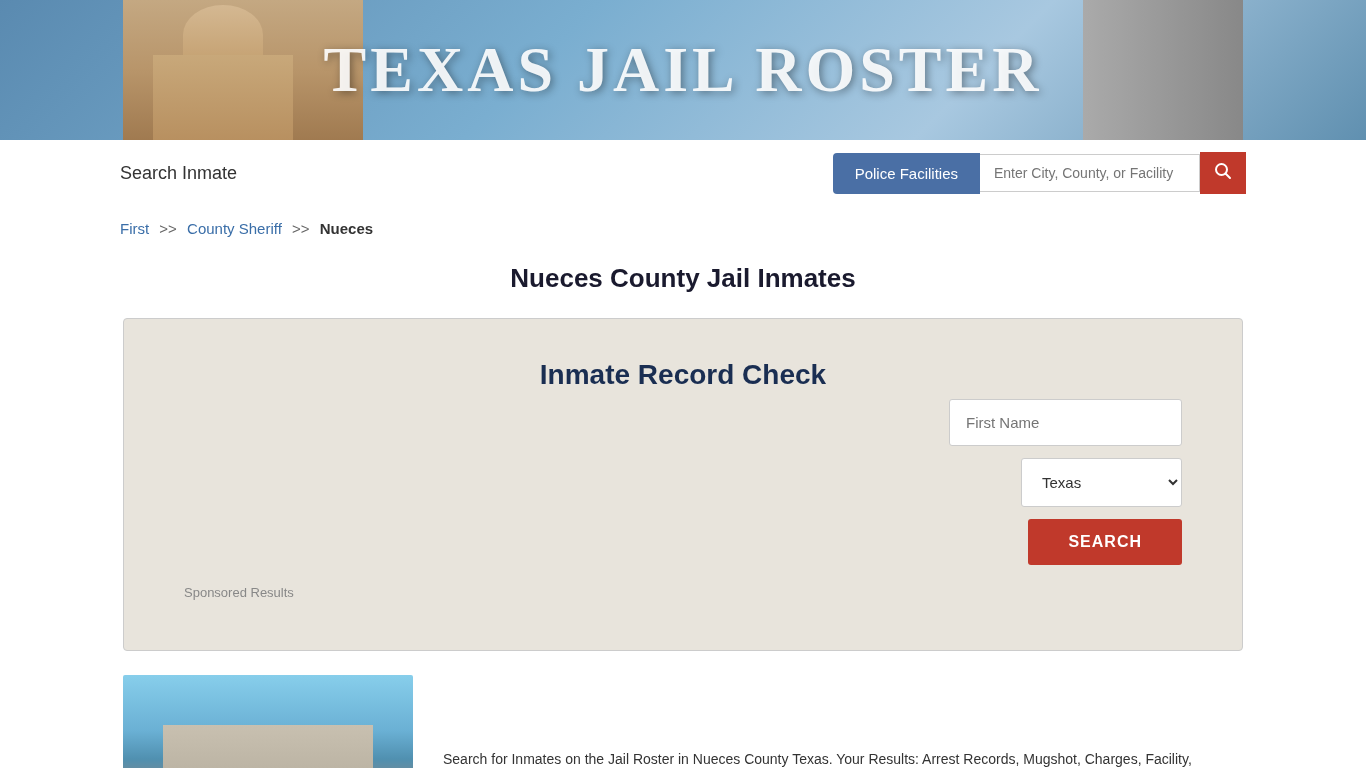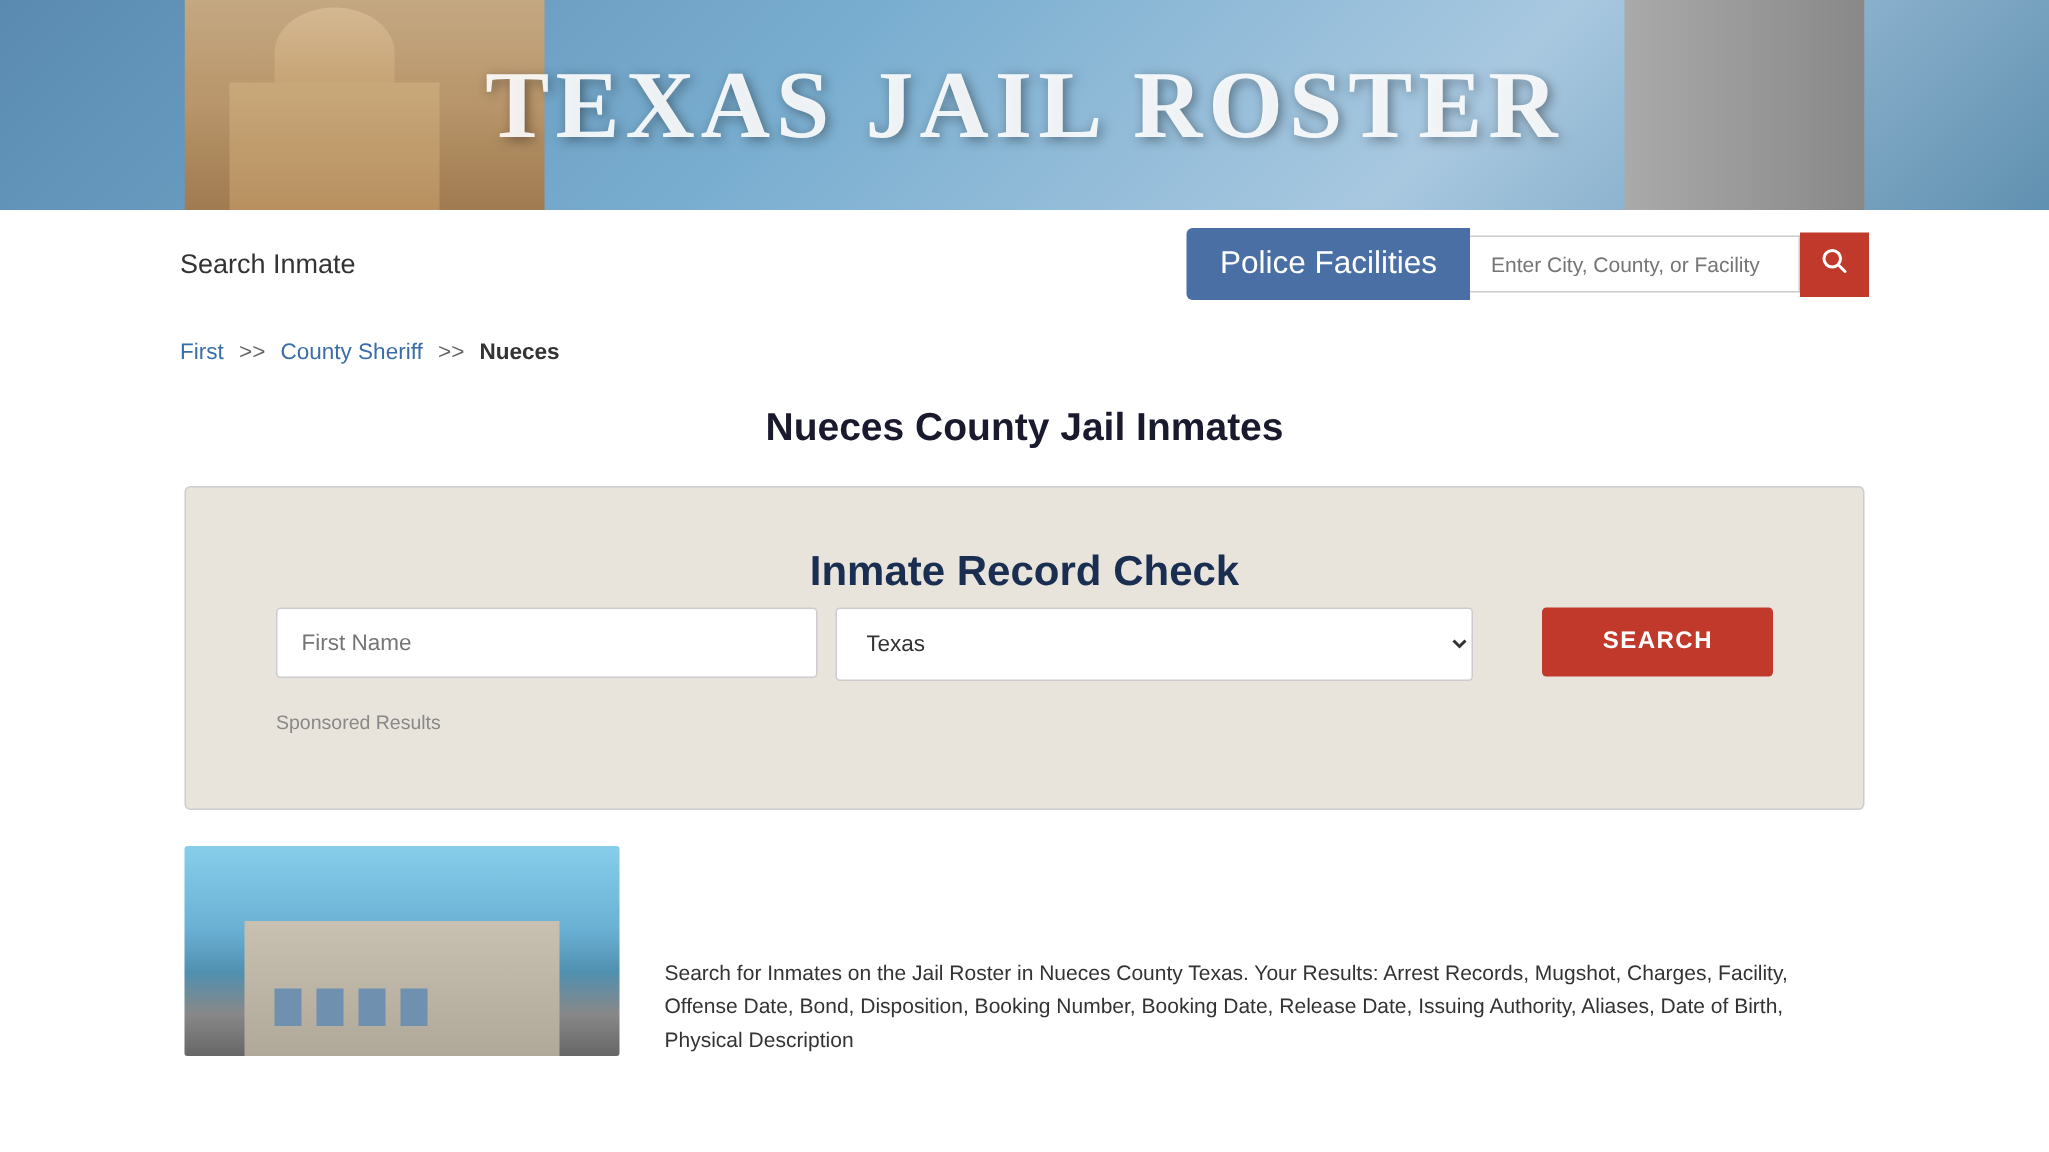--- a/index.html
+++ b/index.html
@@ -92,21 +92,21 @@
     .nav-right {
       display: flex;
       align-items: center;
       gap: 0;
     }
     .btn-police {
       background: #4a6fa5;
       color: #fff;
       border: none;
       padding: 12px 22px;
-      font-size: 21px;
+      font-size: 15px;
       cursor: pointer;
       border-radius: 4px 0 0 4px;
     }
     .btn-county-jails {
       background: #1a2e52;
       color: #fff;
       border: none;
       padding: 12px 22px;
       font-size: 15px;
       cursor: pointer;
@@ -175,21 +175,22 @@
     }
     .record-check-subtitle {
       text-align: center;
       font-size: 15px;
       color: #555;
       margin-bottom: 30px;
     }
     .record-check-form {
       display: flex;
       gap: 12px;
-      align-items: flex-start;
+      align-items: flex-end;
+      flex-direction: column;
     }
     .record-check-form input[type="text"] {
       flex: 1;
       padding: 14px 16px;
       font-size: 15px;
       border: 1px solid #ccc;
       border-radius: 3px;
       background: #fff;
       color: #999;
       outline: none;

